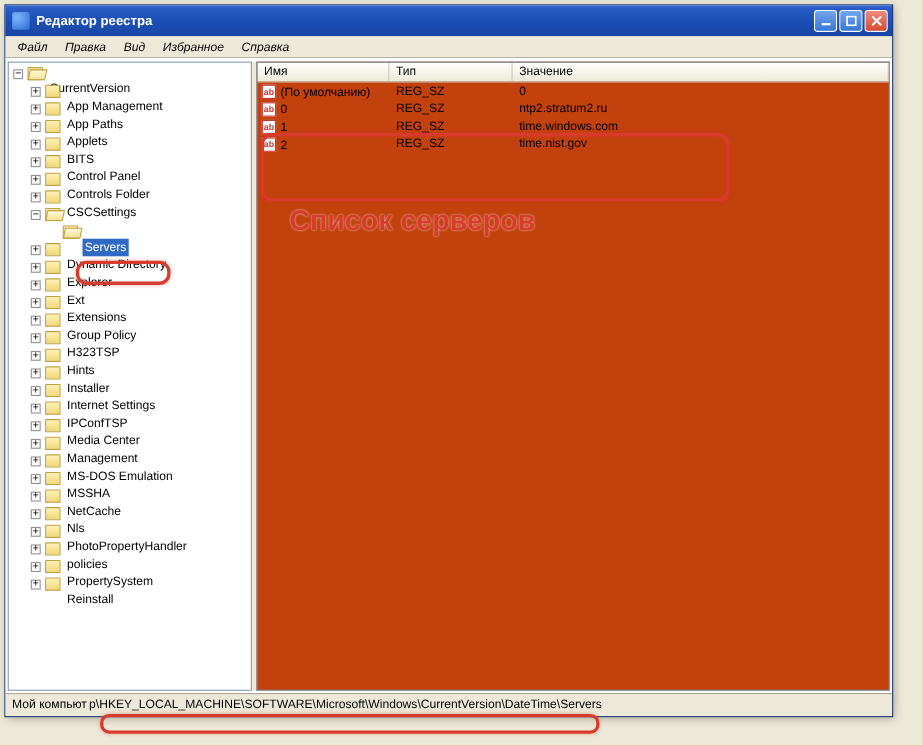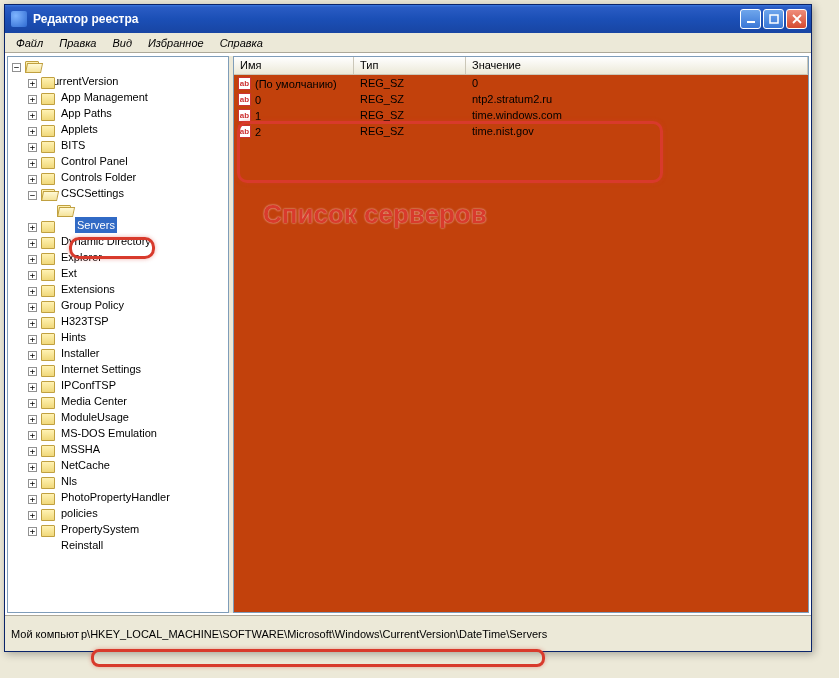--- a/index.html
+++ b/index.html
@@ -183,21 +183,21 @@
   .str-icon {
     width: 13px; height: 13px;
     border: 1px solid #c33;
     background: #fff;
     display: inline-flex;
     align-items: center; justify-content: center;
     font-size: 8px; font-weight: bold; color: #c33;
     flex-shrink: 0;
   }
   .statusbar {
-    height: 36px;
+    height: 21px;
     background: #ece9d8;
     border-top: 1px solid #aca899;
     display: flex;
     align-items: center;
     padding: 0 6px;
     font-size: 11px;
   }
   .statusbar .sb-label { margin-right: 2px; }
   .statusbar .sb-path {
     flex: 1;
@@ -223,21 +223,21 @@
   .anno-tree {
     left: 64px; top: 184px; width: 86px; height: 22px;
   }
   .anno-rows {
     left: 232px; top: 68px; width: 426px; height: 62px;
   }
   .anno-status {
     left: 86px; top: 596px; width: 454px; height: 18px; border-radius: 8px;
   }
   .anno-caption {
-    left: 258px; top: 146px;
+    left: 258px; top: 132px;
   }
   .client-wrapper {
     flex: 1; display: flex; flex-direction: column; position: relative;
   }
   ::-webkit-scrollbar { width: 16px; height: 16px; }
   ::-webkit-scrollbar-track { background: #f1efe2; }
   ::-webkit-scrollbar-thumb { background: #c8c4b4; border: 1px solid #969282; }
   ::-webkit-scrollbar-button { background: #ece9d8; border: 1px solid #969282; height:16px; width:16px; }
 </style>
 </head>
@@ -384,21 +384,21 @@
                 <span class="node-label">IPConfTSP</span>
               </div>
               <div class="node indent-2">
                 <span class="expander">+</span>
                 <span class="folder"></span>
                 <span class="node-label">Media Center</span>
               </div>
               <div class="node indent-2">
                 <span class="expander">+</span>
                 <span class="folder"></span>
-                <span class="node-label">ModuleUsage</span>
+                <span class="node-label">Management</span>
               </div>
               <div class="node indent-2">
                 <span class="expander">+</span>
                 <span class="folder"></span>
                 <span class="node-label">MS-DOS Emulation</span>
               </div>
               <div class="node indent-2">
                 <span class="expander">+</span>
                 <span class="folder"></span>
                 <span class="node-label">MSSHA</span>

